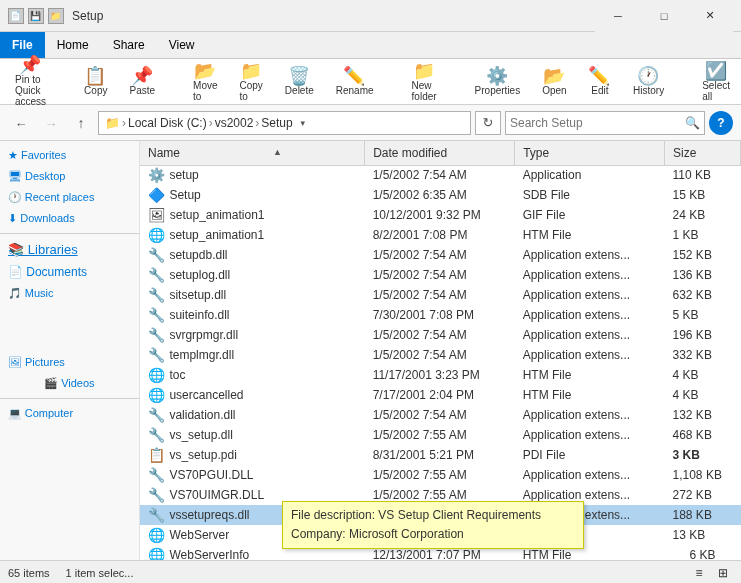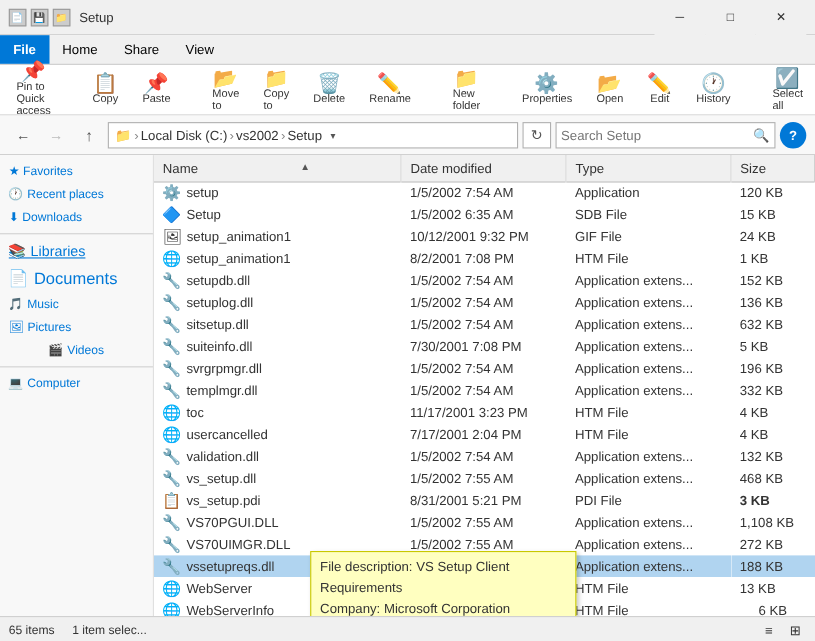--- a/index.html
+++ b/index.html
@@ -224,27 +224,28 @@
     <input class="search-input" type="text" placeholder="Search Setup" style="">
     <span class="search-icon-btn">🔍</span>
   </div>
   <div class="help-btn">?</div>
 </div>
 
 <div class="main-layout">
 
   <div class="sidebar">
     <div style="padding: 4px 8px; font-size: 11px; color: #0078d7; cursor: pointer;">★ Favorites</div>
+    <div style="padding: 4px 8px; font-size: 11px; color: #0078d7; cursor: pointer;">🖥 Desktop</div>
     <div style="padding: 4px 8px; font-size: 11px; color: #0078d7; cursor: pointer;">🕐 Recent places</div>
     <div style="padding: 4px 8px; font-size: 11px; color: #0078d7; cursor: pointer;">⬇ Downloads</div>
     <div style="height: 1px; background: #d0d0d0; margin: 4px 0;"></div>
     <div style="padding: 4px 8px; font-size: 13px; color: #0078d7; cursor: pointer; text-decoration: underline;">📚 Libraries</div>
-    <div style="padding: 4px 8px; font-size: 15px; color: #0078d7; cursor: pointer;">📄 Documents</div>
+    <div style="padding: 4px 8px; font-size: 12px; color: #0078d7; cursor: pointer;">📄 Documents</div>
     <div style="padding: 4px 8px; font-size: 11px; color: #0078d7; cursor: pointer;">🎵 Music</div>
-    <div style="padding: 4px 8px; font-size: 11px; color: #0078d7; cursor: pointer;">🖼 Pictures</div>
+    <div style="padding: 4px 8px; font-size: 11px; color: #0078d7; cursor: pointer; margin-top: 48px;">🖼 Pictures</div>
     <div style="padding: 4px 8px; font-size: 11px; color: #0078d7; cursor: pointer; text-align: center;">🎬 Videos</div>
     <div style="height: 1px; background: #d0d0d0; margin: 4px 0;"></div>
     <div style="padding: 4px 8px; font-size: 11px; color: #0078d7; cursor: pointer;">💻 Computer</div>
   </div>
 
   <div class="file-list-container" style="position: relative;">
 
     <div style="position: absolute; left: 133px; top: 6px; font-size: 9px; color: #555; z-index: 11;">▲</div>
     <table class="file-list">
       <thead>
@@ -266,21 +267,21 @@
       <tbody id="file-tbody">
       <tr class="file-row">
             <td class="col-name" style="max-width: 260px;">
               <div class="file-cell-name">
                 <span class="file-icon">⚙️</span>
                 <span class="file-name-text">setup</span>
               </div>
             </td>
             <td class="col-date" style="max-width: 160px;">1/5/2002 7:54 AM</td>
             <td class="col-type" style="max-width: 160px;">Application</td>
-            <td class="col-size" style="max-width: 80px;">120 KB</td>
+            <td class="col-size" style="max-width: 80px;">110 KB</td>
           </tr>
           <tr class="file-row">
             <td class="col-name" style="max-width: 260px;">
               <div class="file-cell-name">
                 <span class="file-icon">🔷</span>
                 <span class="file-name-text">Setup</span>
               </div>
             </td>
             <td class="col-date" style="max-width: 160px;">1/5/2002 6:35 AM</td>
             <td class="col-type" style="max-width: 160px;">SDB File</td>
@@ -480,21 +481,21 @@
                 <span class="file-name-text">WebServerInfo</span>
               </div>
             </td>
             <td class="col-date" style="max-width: 160px;">12/13/2001 7:07 PM</td>
             <td class="col-type" style="max-width: 160px;">HTM File</td>
             <td class="col-size" style="max-width: 80px; text-align: center;">6 KB</td>
           </tr>
         </tbody>
     </table>
 
-    <div class="tooltip-popup" style="left: 142px; top: 360px; width: 242px;">
+    <div class="tooltip-popup" style="left: 142px; top: 360px; width: 302px;">
       <div>File description: VS Setup Client Requirements</div>
       <div>Company: Microsoft Corporation</div>
 
     </div>
   </div>
 </div>
 
 <div class="status-bar">
   <span>65 items</span>
   <span>1 item selec...</span>

